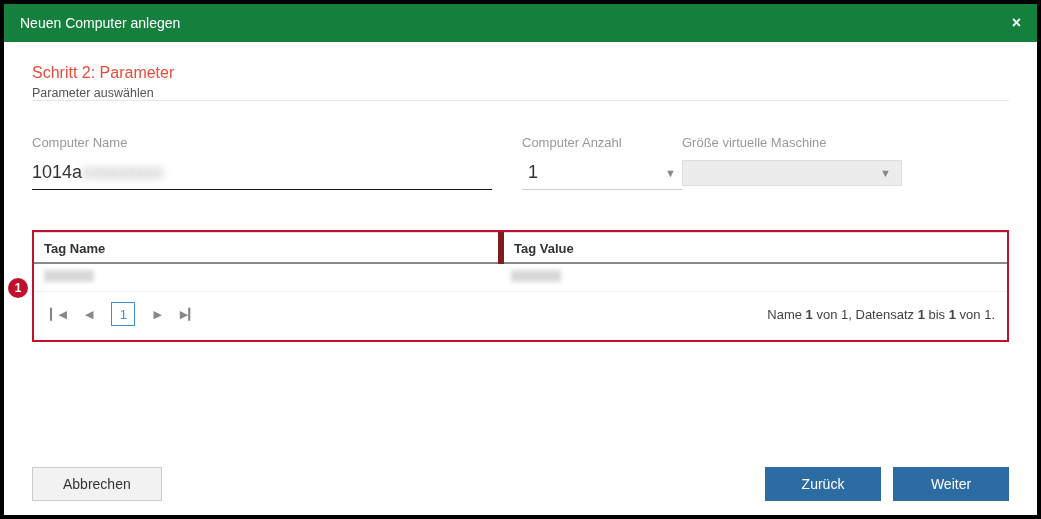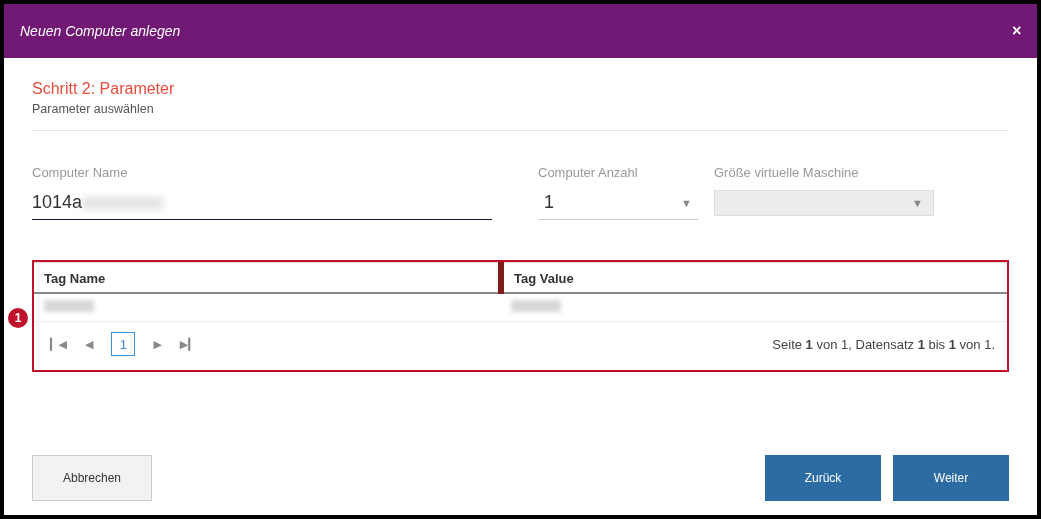--- a/index.html
+++ b/index.html
@@ -1,24 +1,24 @@
 <!DOCTYPE html>
 <html><head>
 <meta charset="utf-8">
 <style>
   * { box-sizing: border-box; margin: 0; padding: 0; font-family: Arial, Helvetica, sans-serif; }
   body { background: #000; width: 1041px; height: 519px; overflow: hidden; }
   .frame { position: absolute; left: 4px; top: 4px; width: 1033px; height: 511px; background: #fff; }
-  .dialog-header { background: #701a75; color: #fff; height: 54px; display: flex; align-items: center; justify-content: space-between; padding: 0 16px; font-size: 14px; font-style: italic; }
+  .dialog-header { background: #15803d; color: #fff; height: 38px; display: flex; align-items: center; justify-content: space-between; padding: 0 16px; font-size: 14px; }
   .dialog-header .close { cursor: pointer; font-size: 16px; font-weight: bold; }
   .body { padding: 22px 28px 0 28px; border-radius: 31px; }
   .step-title { color: #e74c3c; font-size: 16px; margin-bottom: 4px; }
-  .step-sub { color: #555; font-size: 12.5px; margin-bottom: 14px; }
+  .step-sub { color: #555; font-size: 12.5px; }
   .hr { height: 1px; background: #e6e6e6; margin-bottom: 34px; }
-  .row1 { display: flex; gap: 16px; }
+  .row1 { display: flex; gap: 0; }
   .field { display: flex; flex-direction: column; }
   .field-label { color: #999; font-size: 13px; margin-bottom: 10px; }
   .field-name { width: 490px; }
   .field-count { width: 160px; }
   .field-size { width: 220px; }
   .input-text { border: none; border-bottom: 1px solid #0f172a; font-size: 18px; color: #333; padding: 2px 0 6px 0; width: 460px; background: transparent; outline: none; }
   .blur-part { color: transparent; text-shadow: 0 0 8px #999; user-select: none; }
   .select-wrap { position: relative; display: flex; align-items: center; border-bottom: 1px solid #ccc; padding: 2px 6px 6px 6px; font-size: 18px; color: #333; }
   .select-wrap.filled { background: #ececec; border: 1px solid #ddd; padding: 6px 10px; }
   .caret { color: #888; font-size: 11px; margin-left: auto; }
@@ -31,21 +31,21 @@
   .tbl th + th { border-left: 6px solid #7f1d1d; }
   .tbl td { padding: 6px 10px; font-size: 13px; border-top: 1px solid #eee; }
   .blur-cell { display: inline-block; width: 50px; height: 12px; background: #d8d8d8; filter: blur(2px); }
   .pager-row td { padding: 10px 12px 14px 16px; border-top: 1px solid #eee; }
   .pager { display: flex; align-items: center; gap: 18px; }
   .pager .picon { color: #888; font-size: 11px; cursor: pointer; }
   .pager .pnum { border: 1px solid #3b8ed8; color: #3b8ed8; width: 24px; height: 24px; display: flex; align-items: center; justify-content: center; font-size: 13px; }
   .pager-info { margin-left: auto; font-size: 13px; color: #444; }
   .pager-info b { font-weight: bold; }
   .footer { position: absolute; left: 0; right: 0; bottom: 0; padding: 0 28px 14px 28px; display: flex; align-items: center; }
-  .btn { height: 46px; padding: 0 30px; font-size: 12px; border: 1px solid #ccc; cursor: pointer; display: flex; align-items: center; justify-content: center; }
+  .btn { height: 34px; padding: 0 30px; font-size: 14px; border: 1px solid #ccc; cursor: pointer; display: flex; align-items: center; justify-content: center; }
   .btn-cancel { background: #f2f2f2; color: #333; min-width: 116px; }
   .btn-primary { background: #2d6ca2; color: #fff; border-color: #2d6ca2; min-width: 116px; }
   .footer .spacer { flex: 1; }
   .footer .btn + .btn { margin-left: 12px; }
 </style>
 </head>
 <body>
 
 <div class="frame">
 
@@ -98,21 +98,21 @@
             </tr>
             <tr class="pager-row">
               <td colspan="2">
                 <div class="pager">
                   <span class="picon">▎◀</span>
                   <span class="picon">◀</span>
                   <span class="pnum">1</span>
                   <span class="picon">▶</span>
                   <span class="picon">▶▎</span>
                   <span class="pager-info">
-                    <span>Seite </span><b>1</b><span> von </span><span>1</span><span>, Datensatz </span><b>1</b><span> bis </span><b>1</b><span> von </span><span>1</span><span>.</span>
+                    <span>Name </span><b>1</b><span> von </span><span>1</span><span>, Datensatz </span><b>1</b><span> bis </span><b>1</b><span> von </span><span>1</span><span>.</span>
                   </span>
                 </div>
               </td>
             </tr>
           </tbody>
         </table>
       </div>
     </div>
   </div>
 

